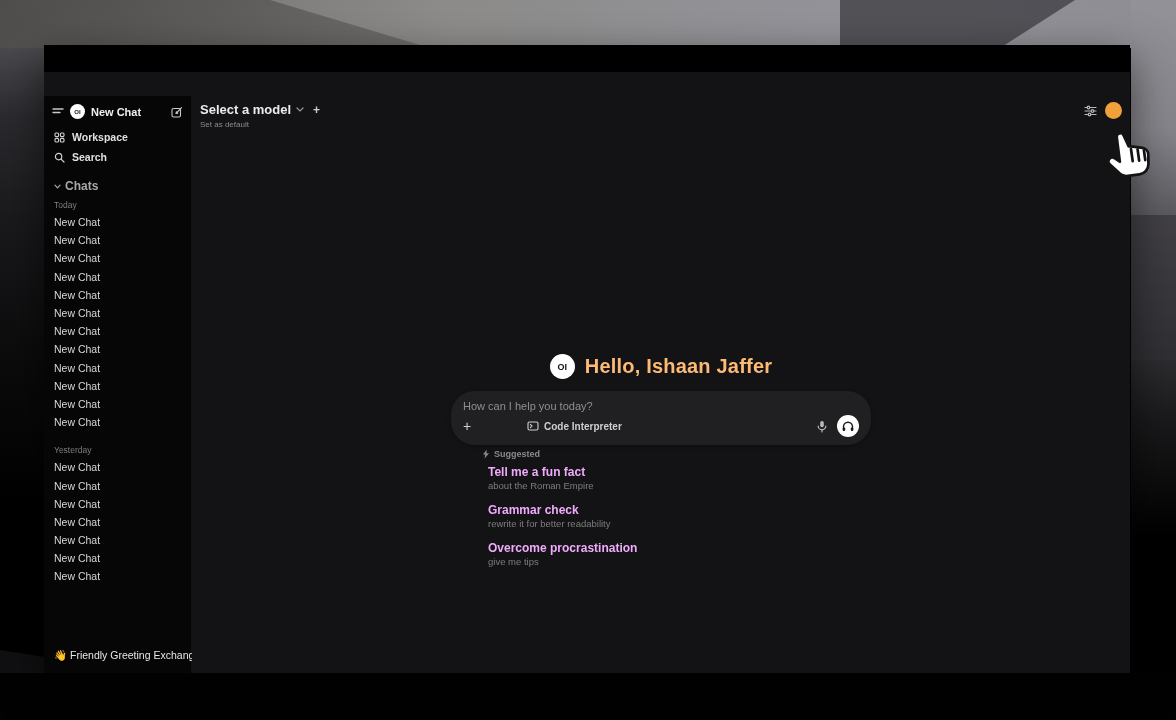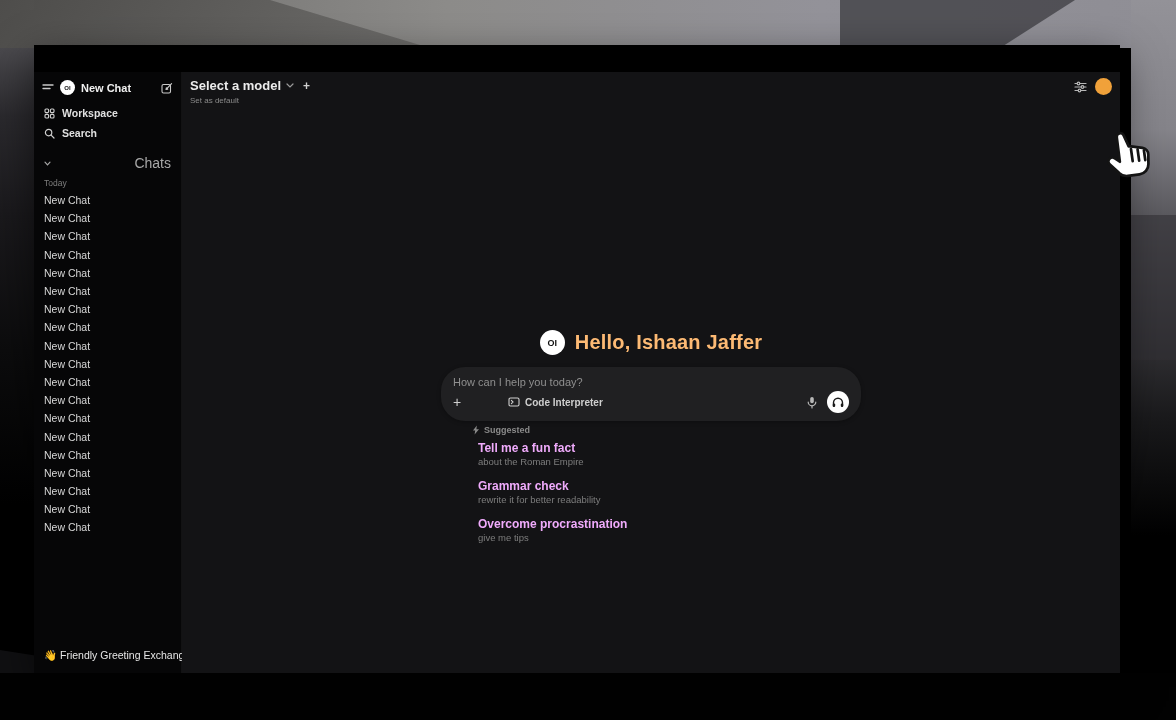--- a/index.html
+++ b/index.html
@@ -19,38 +19,38 @@
     background:linear-gradient(180deg,#939298 0%,#85848a 18%,#5a595e 30%,#38373b 45%,#1a1a1c 58%,#000 75%); }
   .bg-right-block { position:absolute; left:1131px; top:215px; width:45px; height:145px;
     background:#323136; opacity:.6; }
   .bg-left { position:absolute; left:0; top:48px; width:45px; height:672px;
     background:linear-gradient(180deg,#4a494d 0%,#2b2a2e 10%,#1a191c 25%,#0c0c0d 45%,#000 70%); }
   .bg-bottom { position:absolute; left:0; top:673px; width:1176px; height:47px; background:#020202; }
   .bg-bottom-shape { position:absolute; left:0; top:620px; width:160px; height:100px;
     background:#141416; clip-path:polygon(0 30%,100% 55%,40% 100%,0 100%); opacity:.8; }
 
   
-  .window { position:absolute; left:34px; top:45px; width:1086px; height:628px;
-    background:#131315; box-shadow:0 14px 40px rgba(0,0,0,.55); display:flex; flex-direction:column; }
+  .window { position:absolute; left:44px; top:45px; width:1086px; height:628px;
+    background:#131315; box-shadow:0 14px 40px rgba(0,0,0,.55); display:flex; flex-direction:column;gap:24px; }
   .titlebar { height:27px; background:#000; flex:0 0 auto; }
   .win-body { flex:1; display:flex; min-height:0; }
 
   
   .sidebar { width:148px; background:#060607; border-right:1px solid rgba(255,255,255,.05);
     display:flex; flex-direction:column; padding:6px 0 8px 0; color:#dcdcdc; }
   .sb-header { display:flex; align-items:center; gap:6px; padding:2px 8px 6px 8px; }
   .sb-logo { width:15px; height:15px; border-radius:50%; background:#fff; color:#111;
     font-size:6px; font-weight:800; display:flex; align-items:center; justify-content:center; letter-spacing:.2px; }
   .sb-title { font-size:11px; font-weight:700; color:#f0f0f0; flex:1; }
   .icon-btn { display:flex; align-items:center; justify-content:center; cursor:pointer; color:#c9c9c9; }
   .sb-nav { padding:2px 8px; }
   .sb-nav-row { display:flex; align-items:center; gap:7px; padding:4px 2px; font-size:10.5px;
     font-weight:600; color:#e0e0e0; border-radius:4px; cursor:pointer; }
   .sb-chats-head { display:flex; align-items:center; gap:4px; padding:10px 10px 2px 10px;
-    font-size:14px; font-weight:400; color:#a8a8a8; cursor:pointer;justify-content:space-between; }
+    font-size:12px; font-weight:700; color:#a8a8a8; cursor:pointer; }
   .chat-scroll { flex:1; overflow:hidden; padding:0 8px; }
   .section-label { font-size:8.5px; color:#7e7e7e; padding:5px 2px 3px 2px; }
   .section-label.gap { padding-top:14px; }
   .chat-item { font-size:10.5px; color:#d8d8d8; padding:2.5px 2px; height:18.2px;
     display:flex; align-items:center; border-radius:4px; cursor:pointer; white-space:nowrap; }
   .chat-item.named { color:#e6e6e6; }
 
   
   .main { flex:1; position:relative; background:#131315; }
   .model-row { position:absolute; left:8px; top:6px; }
@@ -69,21 +69,21 @@
   .greet-text { font-size:20px; font-weight:600; color:#fdba74; letter-spacing:.2px; }
 
   .input-card { margin-top:12px; background:#202022; border-radius:24px; padding:9px 12px 8px 12px;
     height:54px; display:flex; flex-direction:column; justify-content:space-between;
     box-shadow:0 1px 4px rgba(0,0,0,.3); }
   .input-field { background:transparent; border:none; outline:none; width:100%;
     font-family:"Liberation Sans",sans-serif; font-size:11px; color:#e5e5e5; }
   .input-field::placeholder { color:#8f8f8f; }
   .input-row { display:flex; align-items:center; }
   .attach-btn { color:#cfcfcf; font-size:14px; font-weight:400; width:16px; cursor:pointer; line-height:1; }
-  .ci-chip { display:flex; align-items:center; gap:5px; margin-left:12px; cursor:pointer;padding-left:27px; }
+  .ci-chip { display:flex; align-items:center; gap:5px; margin-left:21px; cursor:pointer;padding-left:27px; }
   .ci-label { font-size:10px; font-weight:600; color:#cfcfcf; }
   .input-spacer { flex:1; }
   .mic-btn { margin-right:10px; cursor:pointer; color:#b8b8b8; display:flex; }
   .hp-btn { width:22px; height:22px; border-radius:50%; background:#fff; display:flex;
     align-items:center; justify-content:center; cursor:pointer; color:#1a1a1a; }
 
   .suggested { margin-top:4px; padding-left:31px; }
   .suggested-head { display:flex; align-items:center; gap:4px; color:#8a8a8a; }
   .suggested-label { font-size:9px; font-weight:600; }
   .sg-item { padding:6px 0 5px 6px; cursor:pointer; border-radius:6px; }
@@ -170,20 +170,21 @@
             <div class="chat-item">New Chat</div>
             <div class="chat-item">New Chat</div>
             <div class="chat-item">New Chat</div>
             <div class="chat-item">New Chat</div>
             <div class="chat-item">New Chat</div>
             <div class="chat-item">New Chat</div>
             <div class="chat-item">New Chat</div>
             <div class="chat-item">New Chat</div>
             <div class="chat-item">New Chat</div>
             <div class="chat-item">New Chat</div>
+            <div class="section-label gap">Yesterday</div>
             <div class="chat-item">New Chat</div>
             <div class="chat-item">New Chat</div>
             <div class="chat-item">New Chat</div>
             <div class="chat-item">New Chat</div>
             <div class="chat-item">New Chat</div>
             <div class="chat-item">New Chat</div>
             <div class="chat-item">New Chat</div>
           </div>
 
         <div class="chat-item named" style="margin:0 8px;">👋 Friendly Greeting Exchange</div>

